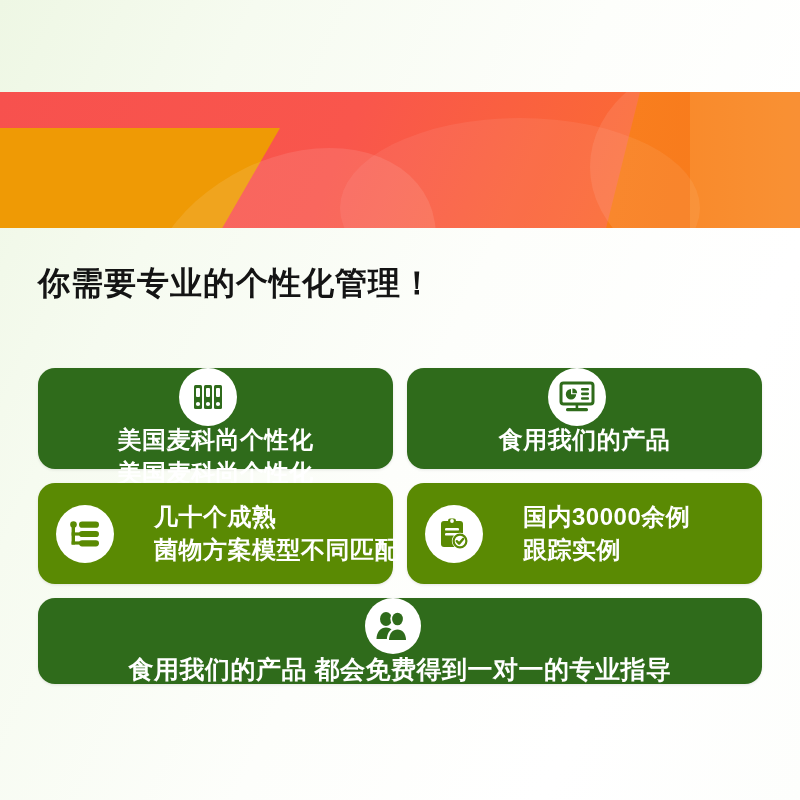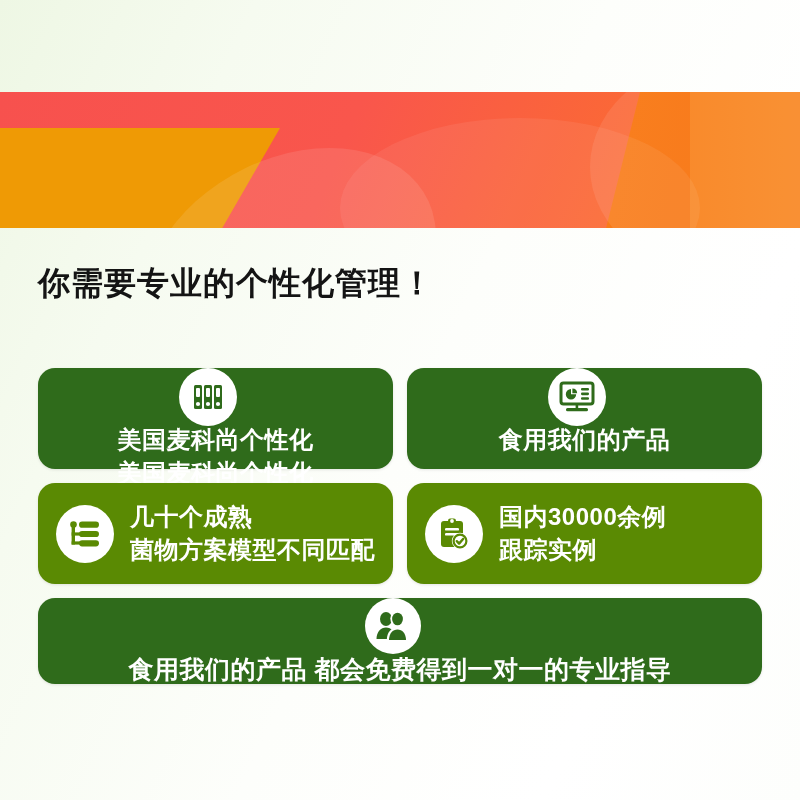--- a/index.html
+++ b/index.html
@@ -91,21 +91,21 @@
   .card {
     display:flex; align-items:center;
     border-radius:17px;
     padding:0 18px;
     color:#ffffff;
     box-shadow:0 1px 3px rgba(0,0,0,.10);
   }
   .card.half { width:355px; height:101px; }
   .card.full { width:724px; height:86px; }
   .card.dark  { background:#2f6b1b;flex-direction:column; }
-  .card.olive { background:#5a8a03; }
+  .card.olive { background:#5a8a03;gap:24px; }
 
   .card-icon {
     flex:0 0 auto;
     width:58px; height:58px;
     border-radius:50%;
     background:#ffffff;
     display:flex; align-items:center; justify-content:center;
     margin-right:16px;
   }
   .card.full .card-icon { width:56px; height:56px; margin-right:14px; }

